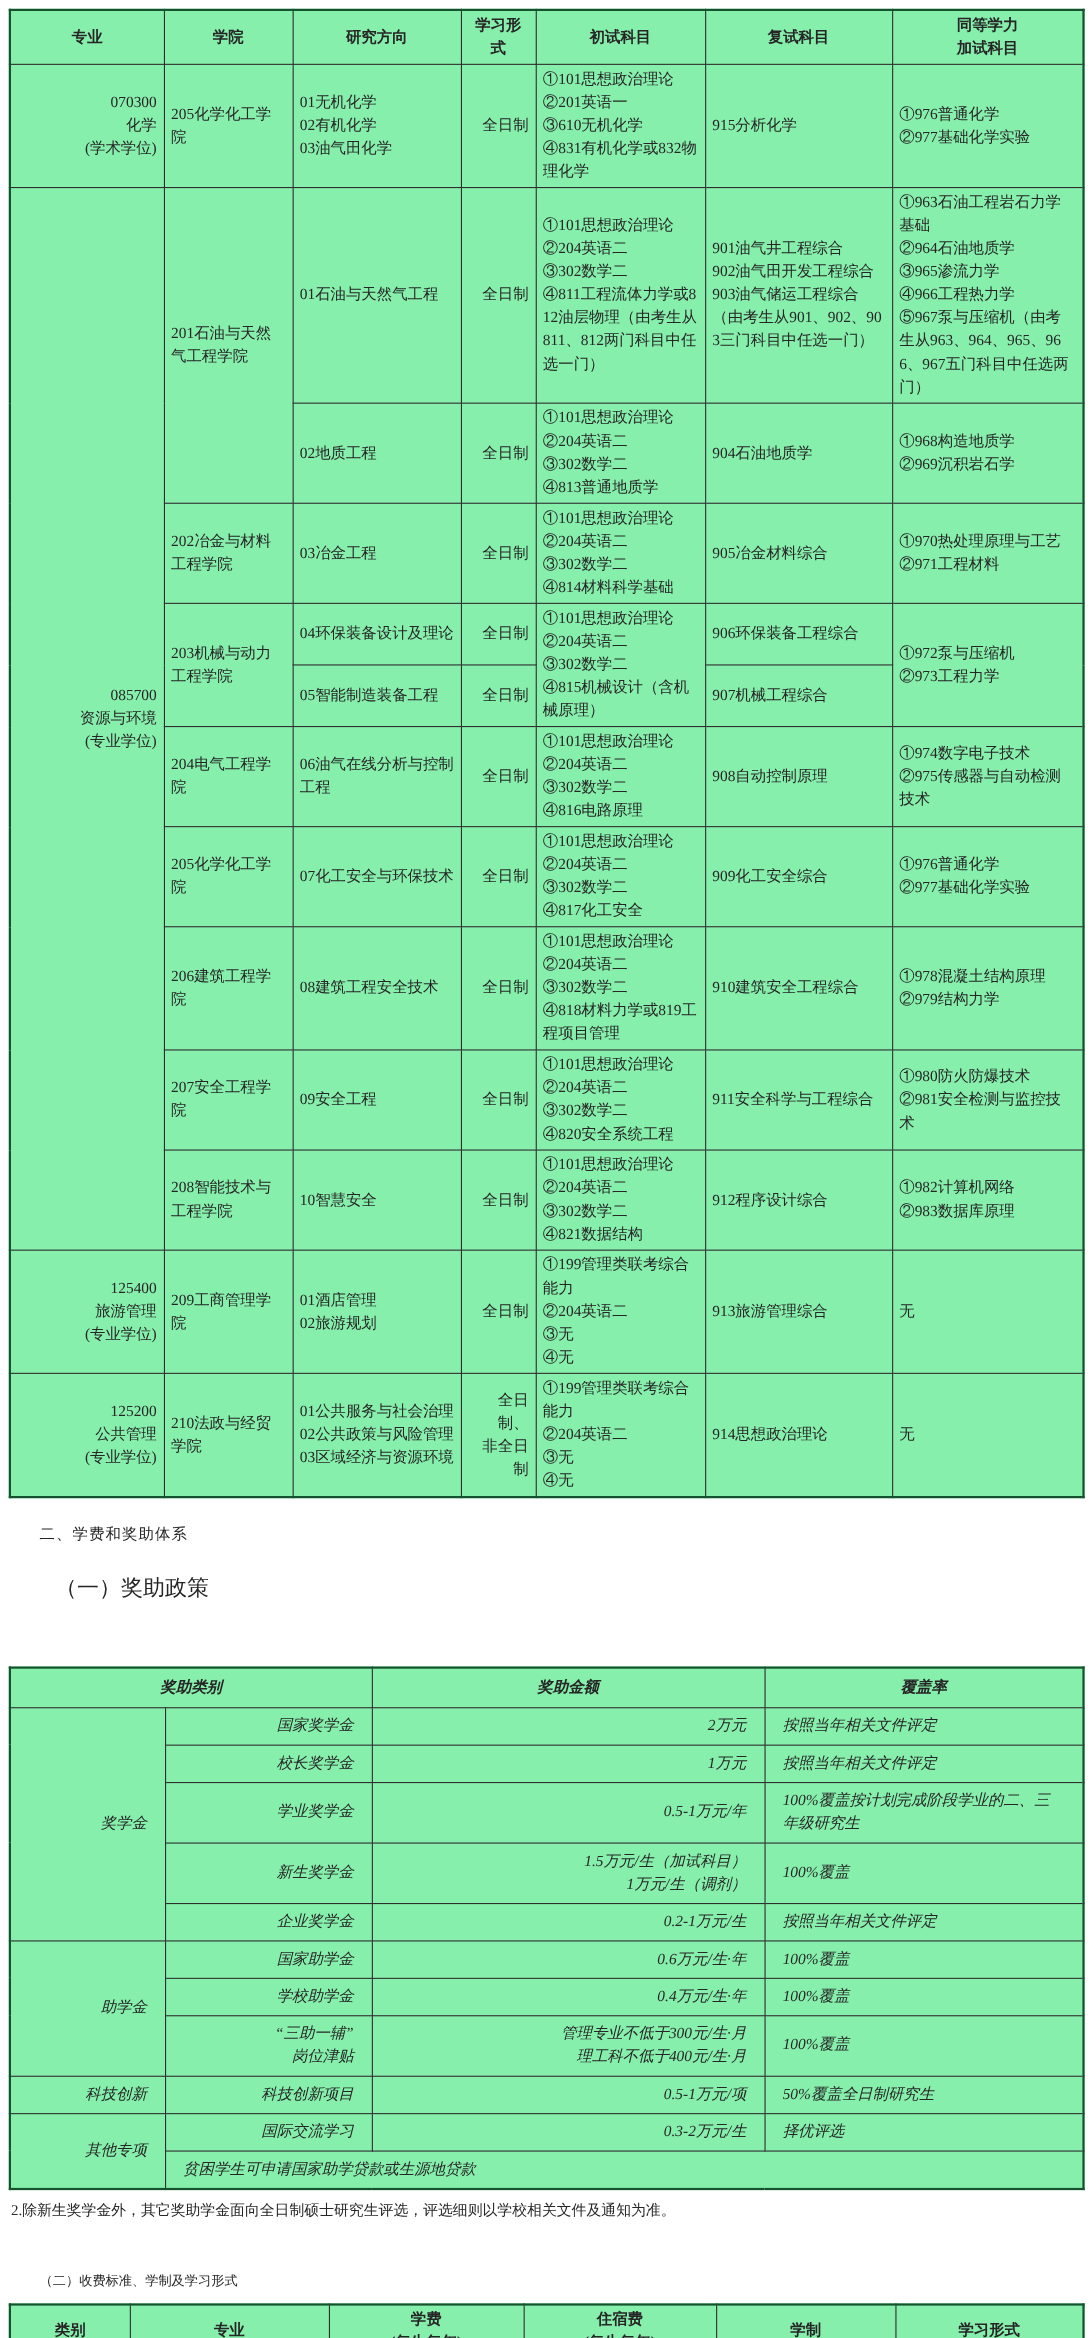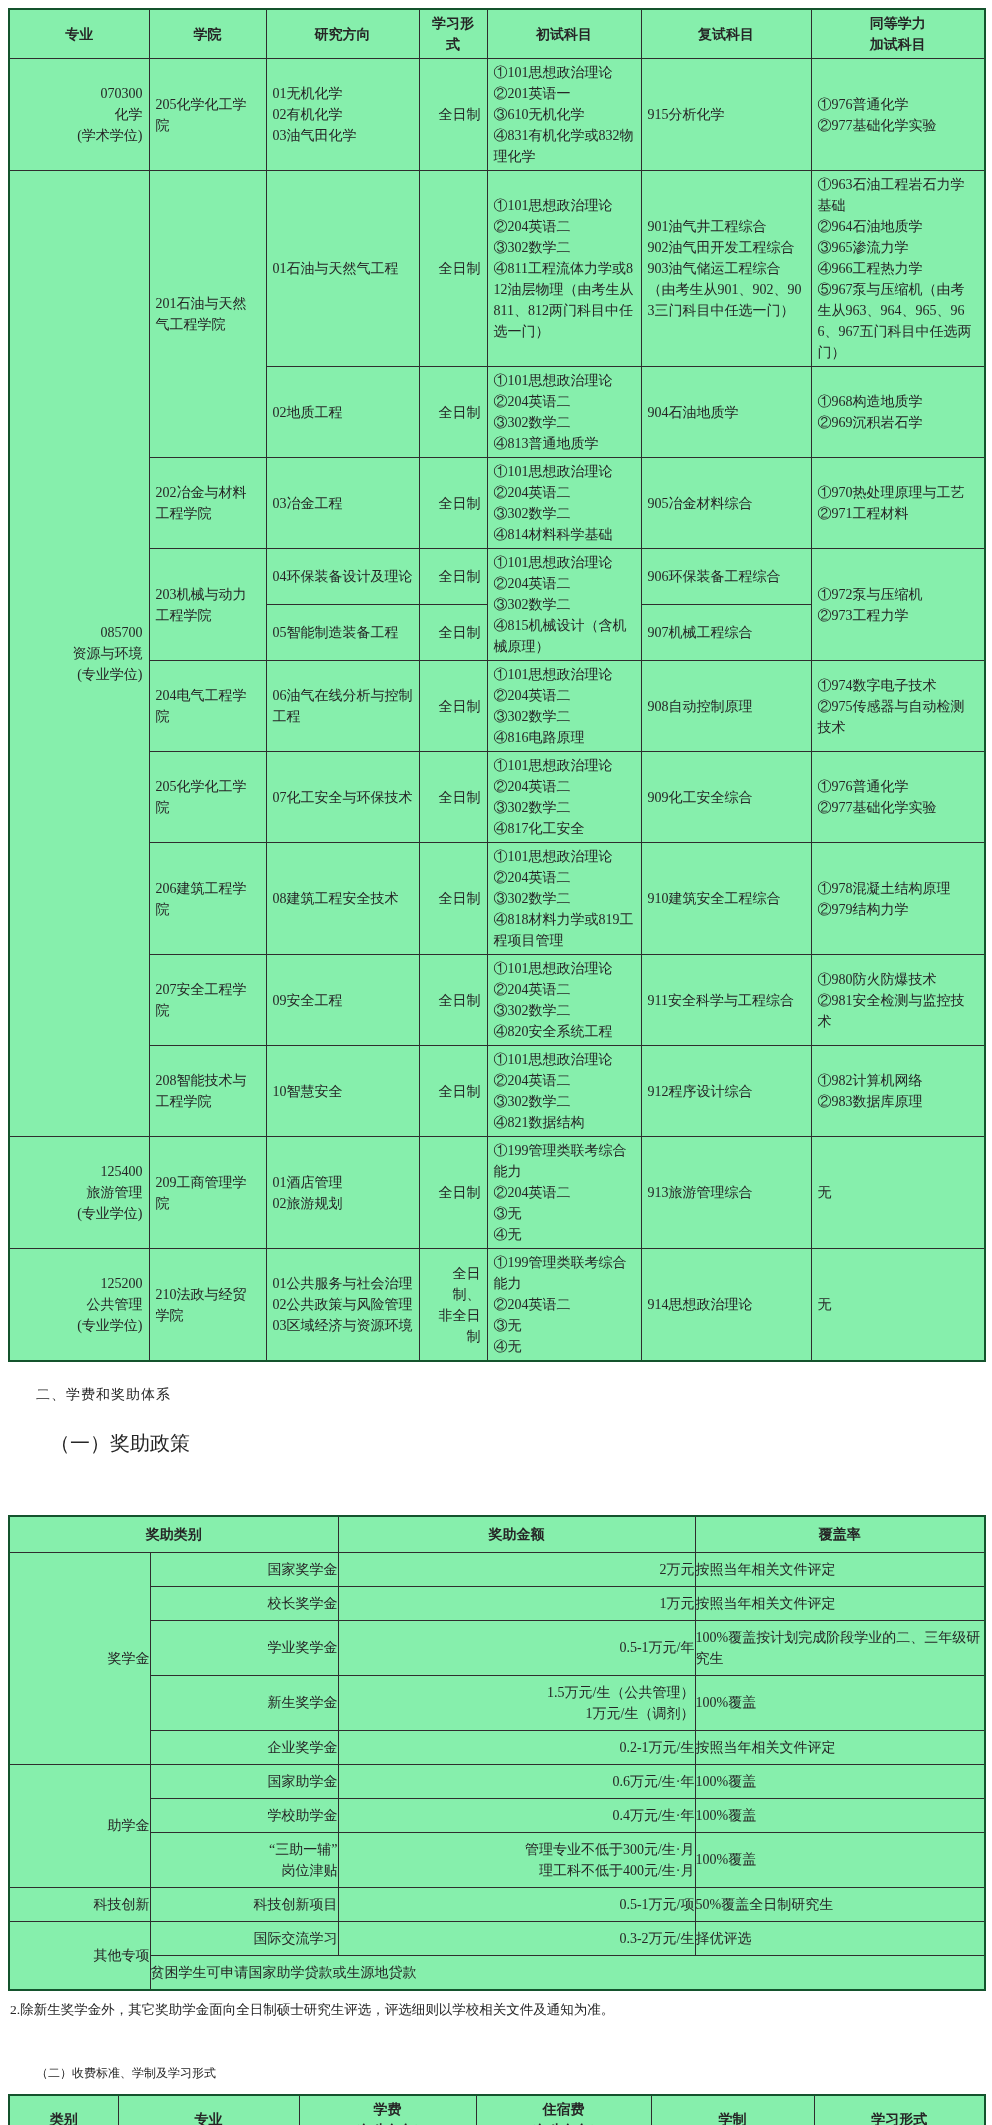--- a/index.html
+++ b/index.html
@@ -7,26 +7,26 @@
   .wrap{width:976px;padding:8px 8px 10px 8px;}
   table{border-collapse:collapse;table-layout:fixed;width:976px;
     border:2px solid #14532d;background:#86efac;}
   td,th{border:1px solid #2e2e2e;font-size:14px;line-height:1.5;
     padding:3px 6px;vertical-align:middle;white-space:pre-line;
     word-break:break-all;}
   th{font-weight:bold;text-align:center;white-space:pre-line;}
   .c{text-align:right;}
   .l{text-align:left;}
   tr.hdr{height:36px;}
-  .t2 td{padding:6px 0;}
+  .t2 td{padding:6px 16px;}
   .t3 tr.hdr{height:44px;}
   .h1{font-size:14px;margin:24px 0 0 28px;letter-spacing:1px;font-weight:normal;}
   .h2{font-size:20px;margin:26px 0 0 42px;font-weight:normal;}
   .h2b{font-size:12px;margin:42px 0 12px 28px;font-weight:normal;}
-  .gap-t2{margin-top:58px;}
+  .gap-t2{margin-top:58px;font-style:italic;}
   .note{font-size:13.5px;line-height:1.95;margin:6px 0 0 2px;}
   .note div{white-space:pre-line;}
 </style>
 </head>
 <body>
 
 <div class="wrap">
 
   <table class="t1">
     <colgroup>
@@ -249,21 +249,21 @@
       <td class="c">1万元</td>
       <td class="l">按照当年相关文件评定</td>
     </tr>
     <tr>
       <td class="c">学业奖学金</td>
       <td class="c">0.5-1万元/年</td>
       <td class="l">100%覆盖按计划完成阶段学业的二、三年级研究生</td>
     </tr>
     <tr>
       <td class="c">新生奖学金</td>
-      <td class="c">1.5万元/生（公共管理）
+      <td class="c">1.5万元/生（加试科目）
 1万元/生（调剂）</td>
       <td class="l">100%覆盖</td>
     </tr>
     <tr>
       <td class="c">企业奖学金</td>
       <td class="c">0.2-1万元/生</td>
       <td class="l">按照当年相关文件评定</td>
     </tr>
     <tr>
       <td class="c" rowspan="3">助学金</td>

